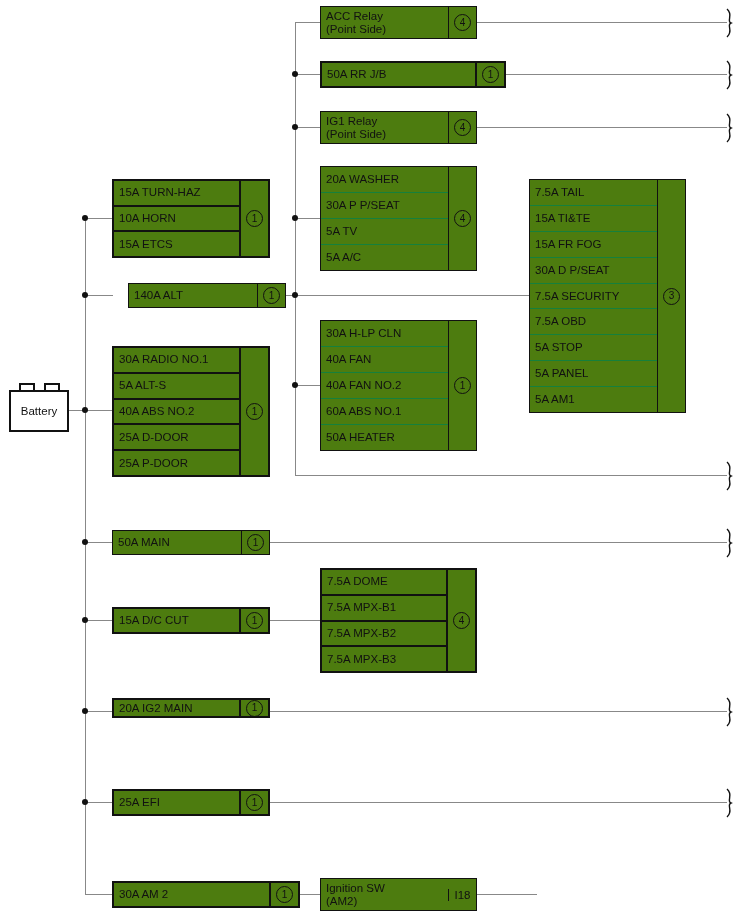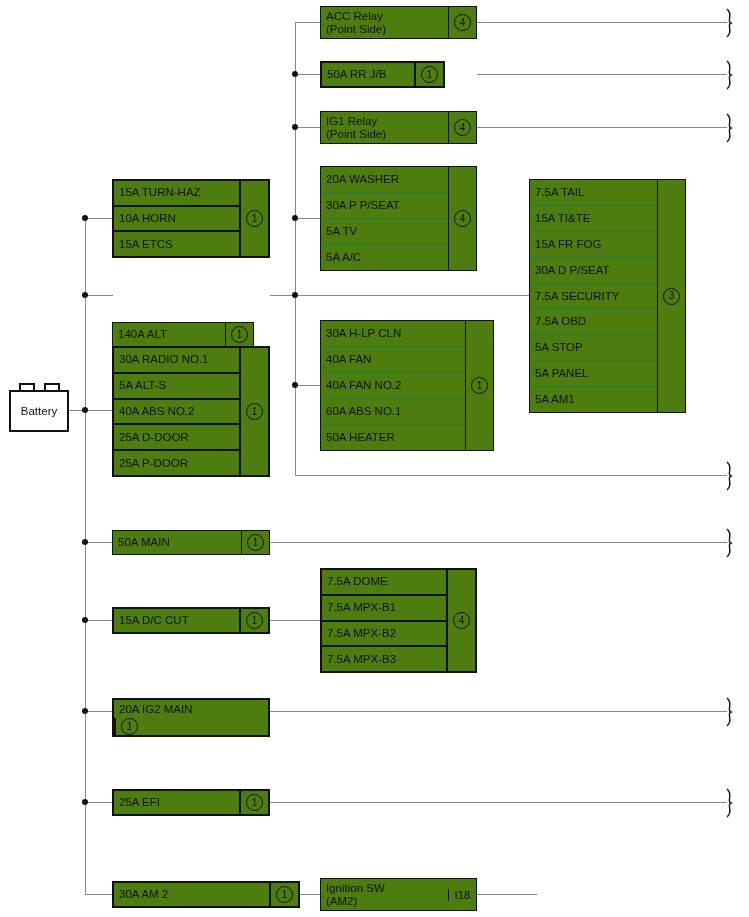--- a/index.html
+++ b/index.html
@@ -144,21 +144,21 @@
       <div class="row two">
         <span>ACC Relay</span>
         <span>(Point Side)</span>
       </div>
     </div>
     <div class="badge">
       <span class="circ">4</span>
     </div>
   </div>
 
-  <div class="grp thick" style="left:320px;top:61px;width:125px;height:27px;">
+  <div class="grp thick" style="left:320px;top:61px;width:186px;height:27px;">
     <div class="rows">
       <div class="row">
         <span>50A RR J/B</span>
       </div>
     </div>
     <div class="badge">
       <span class="circ">1</span>
     </div>
   </div>
 
@@ -239,21 +239,21 @@
         </div>
       <div class="row">
           <span>5A AM1</span>
         </div>
     </div>
     <div class="badge">
       <span class="circ">3</span>
     </div>
   </div>
 
-  <div class="grp" style="left:112px;top:283px;width:142px;height:25px;margin-top:39px;">
+  <div class="grp" style="left:128px;top:283px;width:158px;height:25px;">
     <div class="rows">
       <div class="row">
           <span>140A ALT</span>
         </div>
     </div>
     <div class="badge">
       <span class="circ">1</span>
     </div>
   </div>
 
@@ -273,21 +273,21 @@
         </div>
       <div class="row">
           <span>25A P-DOOR</span>
         </div>
     </div>
     <div class="badge">
       <span class="circ">1</span>
     </div>
   </div>
 
-  <div class="grp" style="left:320px;top:320px;width:174px;height:131px;">
+  <div class="grp" style="left:320px;top:320px;width:157px;height:131px;">
     <div class="rows">
       <div class="row">
           <span>30A H-LP CLN</span>
         </div>
       <div class="row">
           <span>40A FAN</span>
         </div>
       <div class="row">
           <span>40A FAN NO.2</span>
         </div>
@@ -338,21 +338,21 @@
         </div>
       <div class="row">
           <span>7.5A MPX-B3</span>
         </div>
     </div>
     <div class="badge">
       <span class="circ">4</span>
     </div>
   </div>
 
-  <div class="grp thick" style="left:112px;top:698px;width:158px;height:39px;flex-direction:column;">
+  <div class="grp thick" style="left:112px;top:698px;width:158px;height:20px;">
     <div class="rows">
       <div class="row">
           <span>20A IG2 MAIN</span>
         </div>
     </div>
     <div class="badge">
       <span class="circ">1</span>
     </div>
   </div>
 

